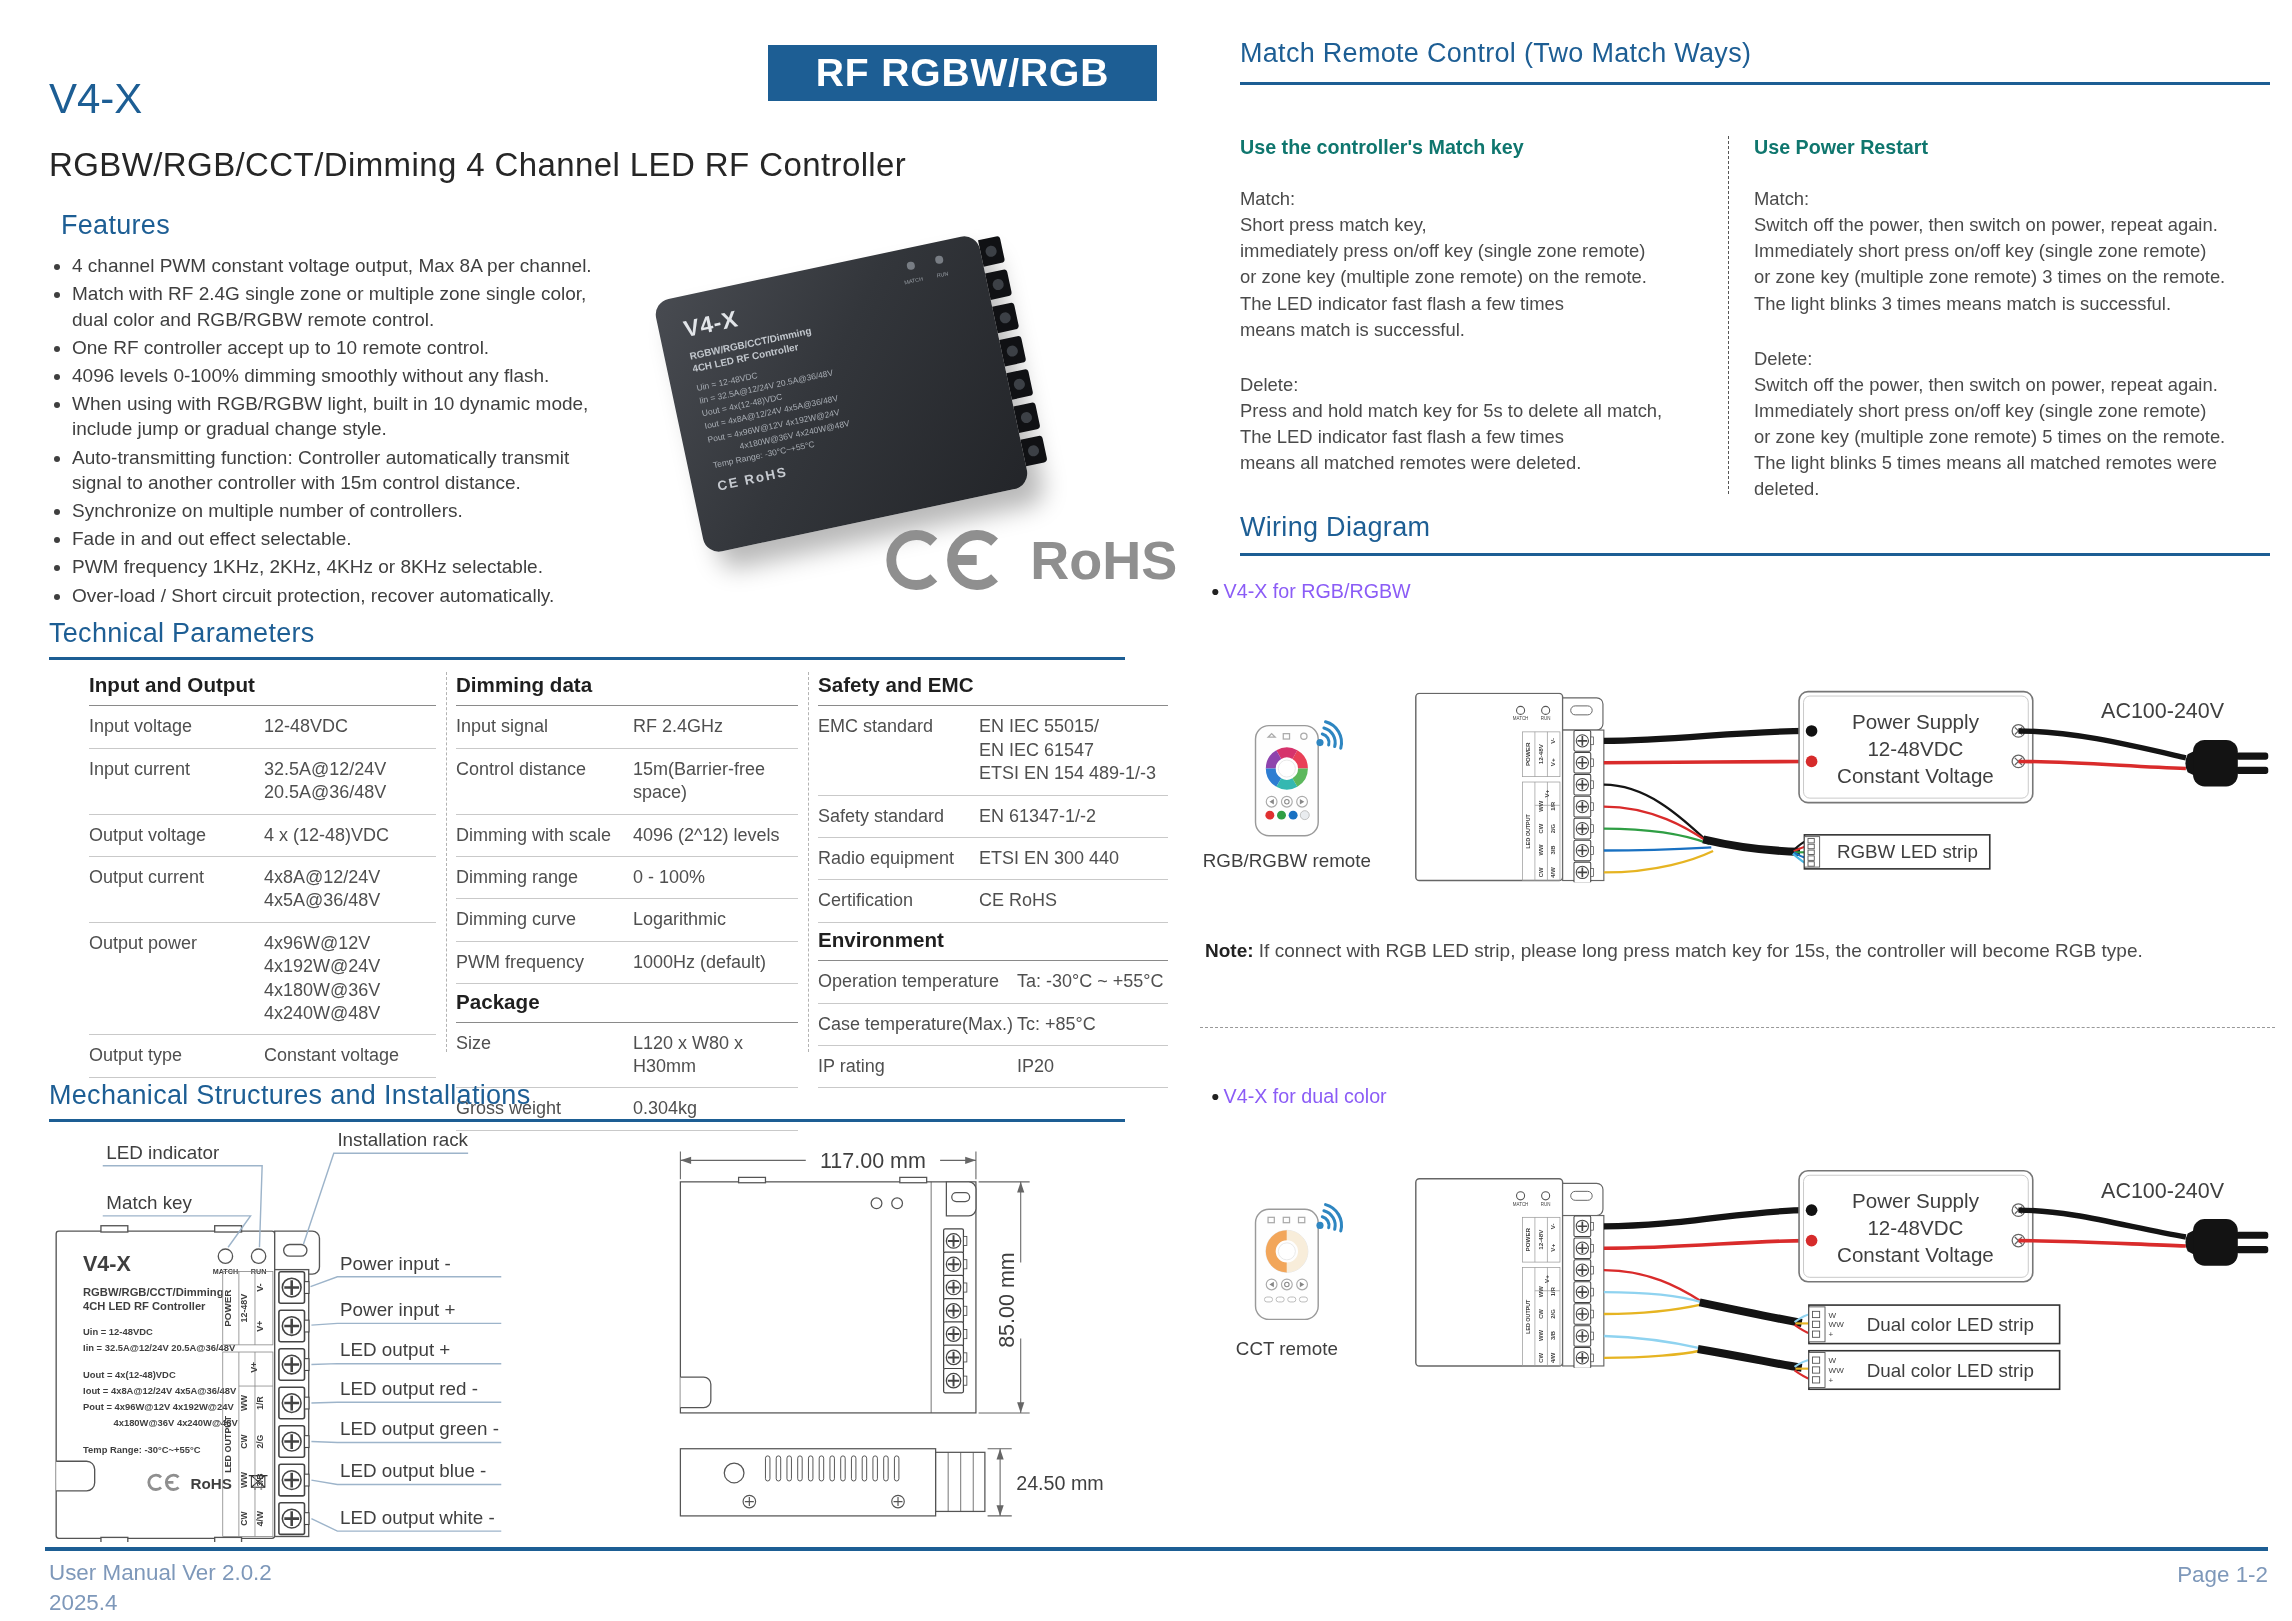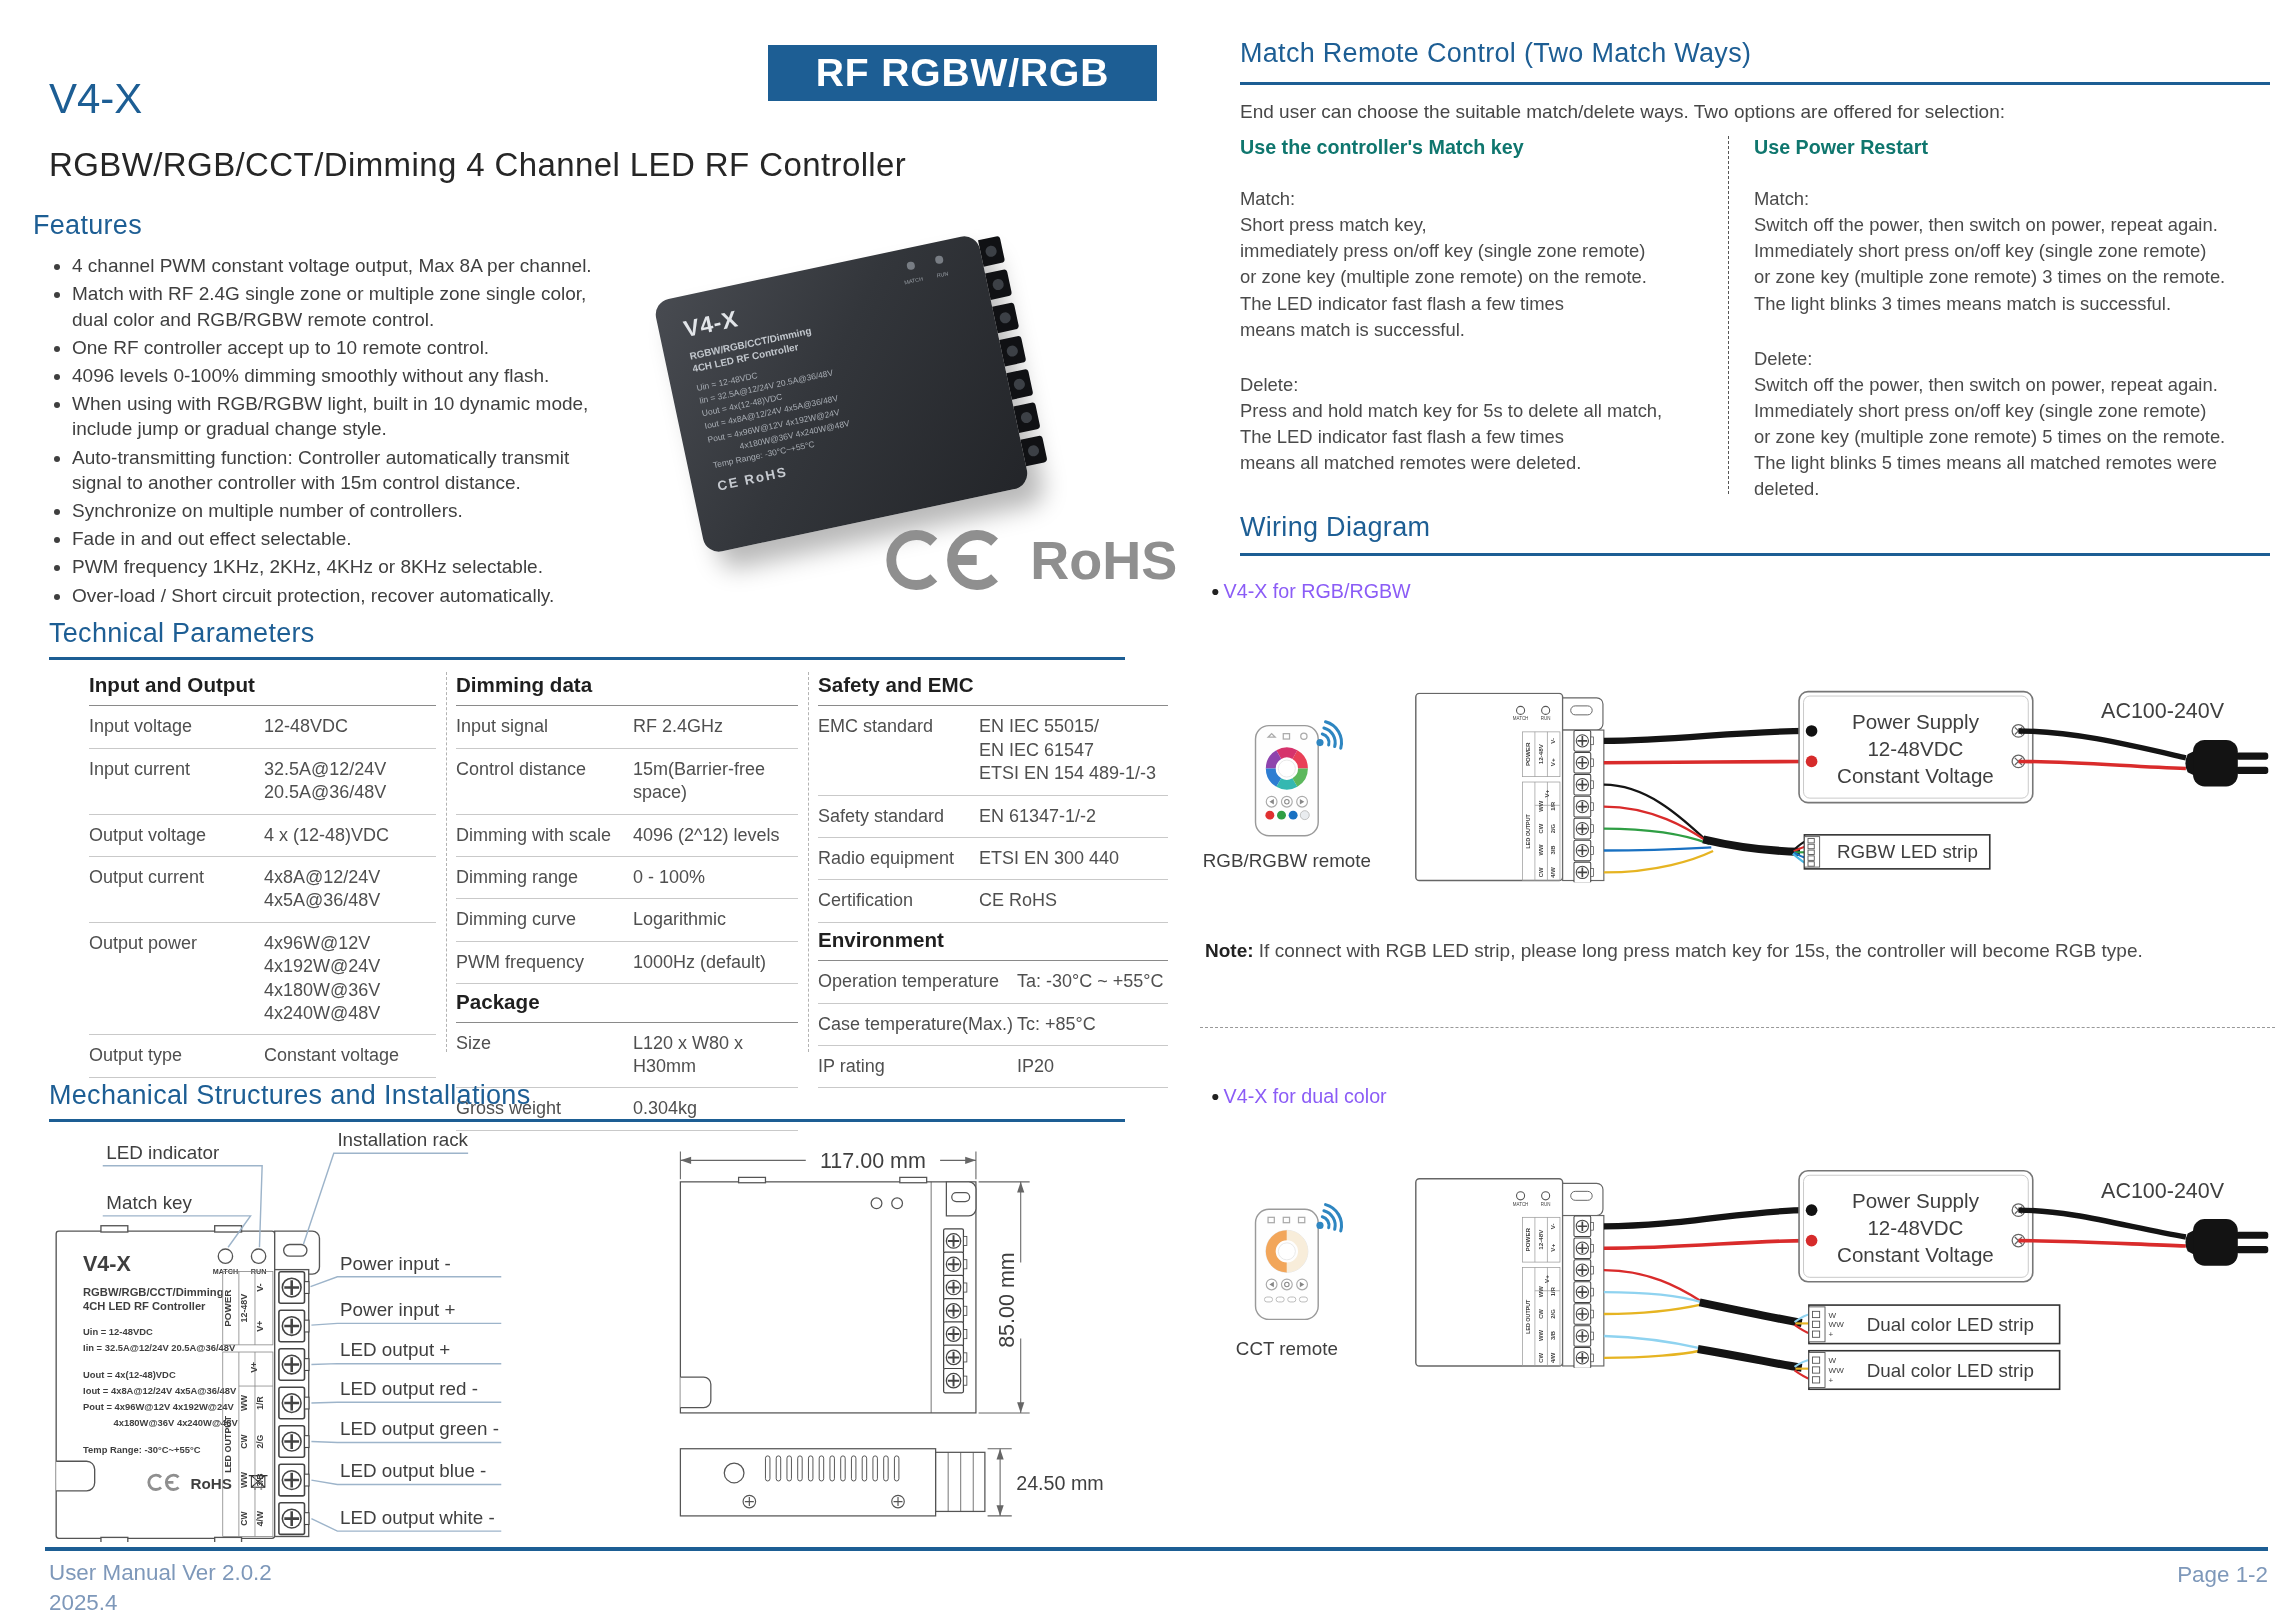--- a/index.html
+++ b/index.html
@@ -125,21 +125,21 @@
   </defs>
 </svg>
 
 <div class="page">
 
   <div class="abs" style="left:49px;top:75px;font-size:42px;font-weight:500;color:#1d5e94;">V4-X</div>
   <div class="abs" style="left:768px;top:45px;width:389px;height:56px;background:#1d5e94;color:#fff;
        font-size:39px;font-weight:700;text-align:center;line-height:56px;letter-spacing:0.9px;">RF RGBW/RGB</div>
   <div class="abs" style="left:49px;top:146px;font-size:33px;color:#262626;letter-spacing:0.4px;">RGBW/RGB/CCT/Dimming 4 Channel LED RF Controller</div>
 
-  <div class="abs h2" style="left:33px;top:210px;">Features</div>
+  <div class="abs h2" style="left:61px;top:210px;">Features</div>
   <ul class="abs feat" style="left:49px;top:253px;">
     <li>4 channel PWM constant voltage output, Max 8A per channel.</li>
     <li>Match with RF 2.4G single zone or multiple zone single color, dual color and RGB/RGBW remote control.</li>
     <li>One RF controller accept up to 10 remote control.</li>
     <li>4096 levels 0-100% dimming smoothly without any flash.</li>
     <li>When using with RGB/RGBW light, built in 10 dynamic mode, include jump or gradual change style.</li>
     <li>Auto-transmitting function: Controller automatically transmit signal to another controller with 15m control distance.</li>
     <li>Synchronize on multiple number of controllers.</li>
     <li>Fade in and out effect selectable.</li>
     <li>PWM frequency 1KHz, 2KHz, 4KHz or 8KHz selectable.</li>
@@ -459,21 +459,20 @@
     <g stroke="#555" stroke-width="1.3" fill="#fff">
       <circle cx="782" cy="417" r="7"></circle>
         <path d="M782,412 v10 M777,417 h10"></path>
       <circle cx="948" cy="417" r="7"></circle>
         <path d="M948,412 v10 M943,417 h10"></path>
     </g>
   </svg>
 
   <div class="abs h2" style="left:1240px;top:38px;">Match Remote Control (Two Match Ways)</div>
   <div class="abs rule" style="left:1240px;top:82px;width:1030px;"></div>
-  <div class="abs bodyt" style="left:1240px;top:99px;width:1030px;font-size:19px;">End user can choose the suitable match/delete ways. Two options are offered for selection:</div>
 
   <div class="abs" style="left:1240px;top:136px;width:1030px;display:flex;">
     <div style="width:488px;flex:none;">
       <div class="m-title">Use the controller's Match key</div>
       <div class="m-text" style="margin-top:27px">Match:</div>
       <div class="m-text">Short press match key,
 immediately press on/off key (single zone remote)
 or zone key (multiple zone remote) on the remote.
 The LED indicator fast flash a few times
 means match is successful.</div>

